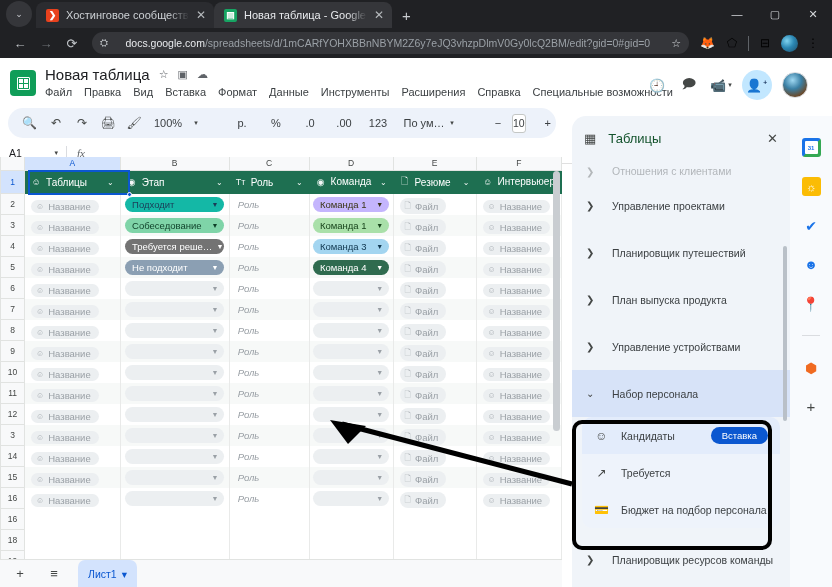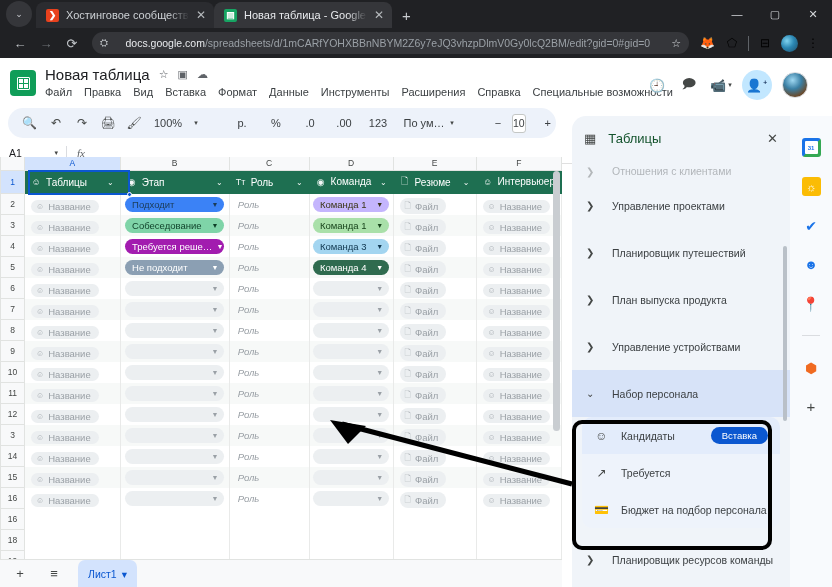--- a/index.html
+++ b/index.html
@@ -450,21 +450,21 @@
             </td>
       </tr>
 
       <tr>
         <th class="rowhdr">2</th>
         <td class="cell"><span class="pill">
                 <span class="pi">☺</span>
                 <span>Название</span>
               </span></td>
         <td class="cell">
-              <div class="chip" style="background:#3b82f6;color:#1b3b57">
+              <div class="chip" style="background:#14b8a6;color:#1b3b57">
                 <span>Подходит</span>
                 <span class="cv">▼</span>
               </div>
             </td>
         <td class="cell">
               <span class="role-txt">Роль</span>
             </td>
         <td class="cell">
               <div class="chip" style="background:#c4b5fd;color:#3a3416">
                 <span>Команда 1</span>
@@ -510,21 +510,21 @@
                 <span>Название</span>
               </span></td>
       </tr>
       <tr>
         <th class="rowhdr">4</th>
         <td class="cell"><span class="pill">
                 <span class="pi">☺</span>
                 <span>Название</span>
               </span></td>
         <td class="cell">
-              <div class="chip" style="background:#a21caf;color:#ffffff">
+              <div class="chip" style="background:#737373;color:#ffffff">
                 <span>Требуется реше…</span>
                 <span class="cv">▼</span>
               </div>
             </td>
         <td class="cell">
               <span class="role-txt">Роль</span>
             </td>
         <td class="cell">
               <div class="chip" style="background:#a3d5f0;color:#10374f">
                 <span>Команда 3</span>

